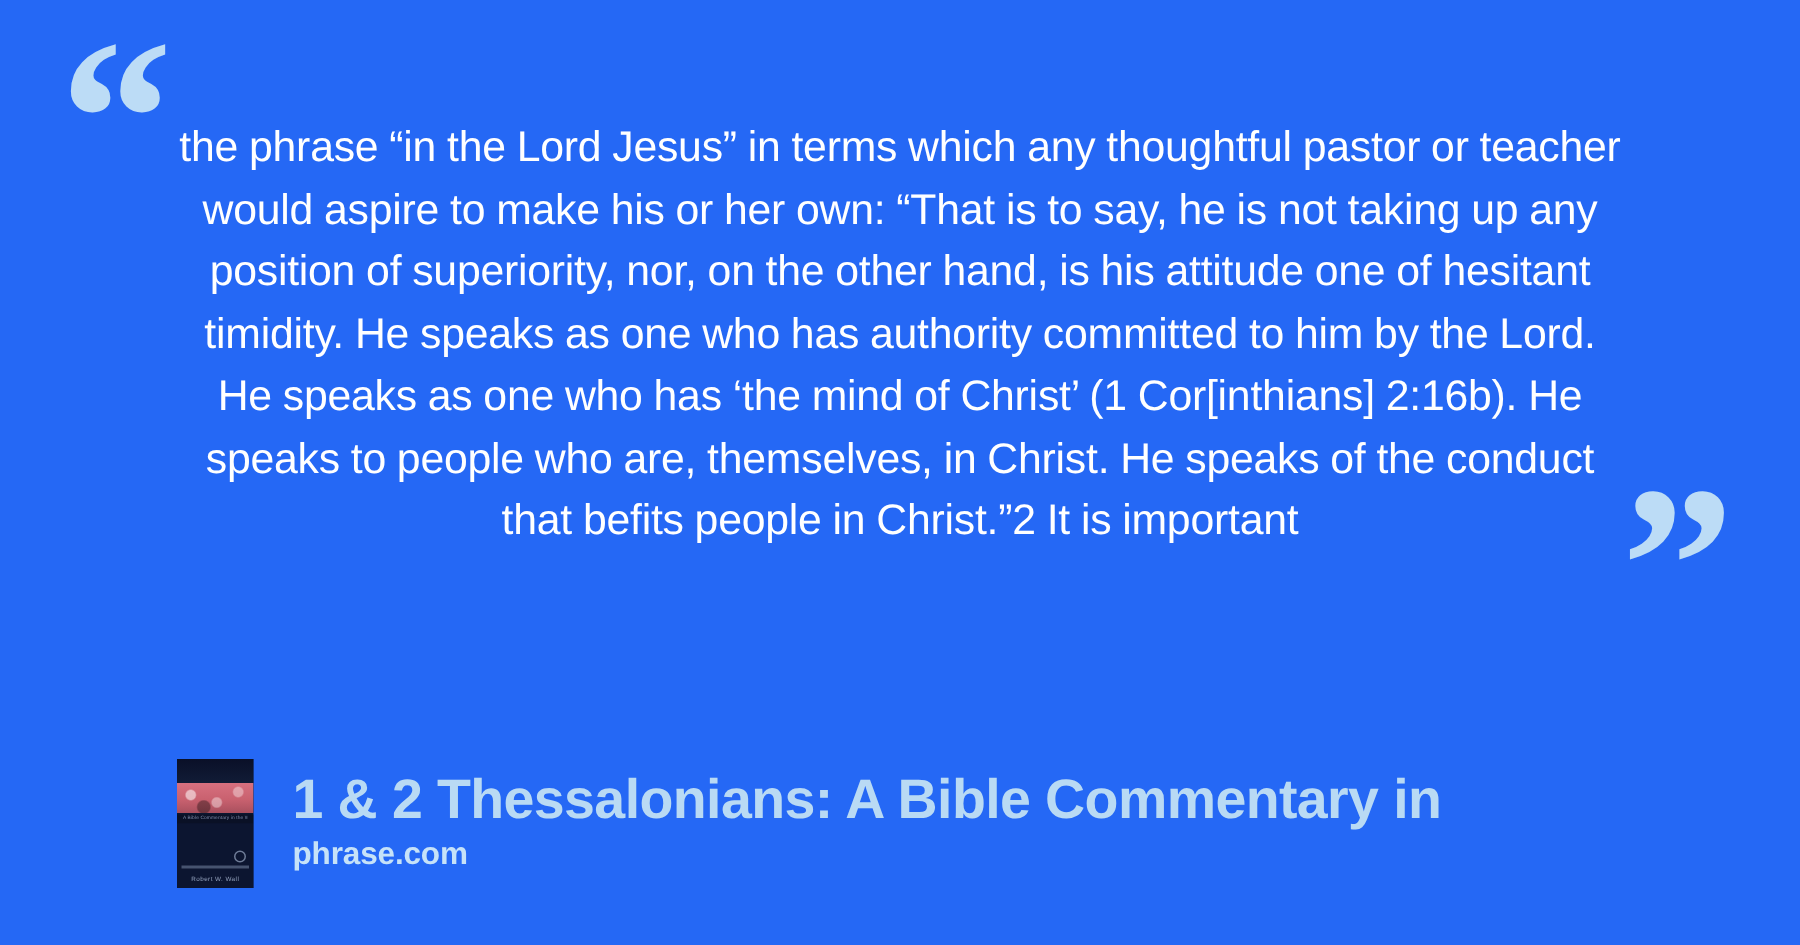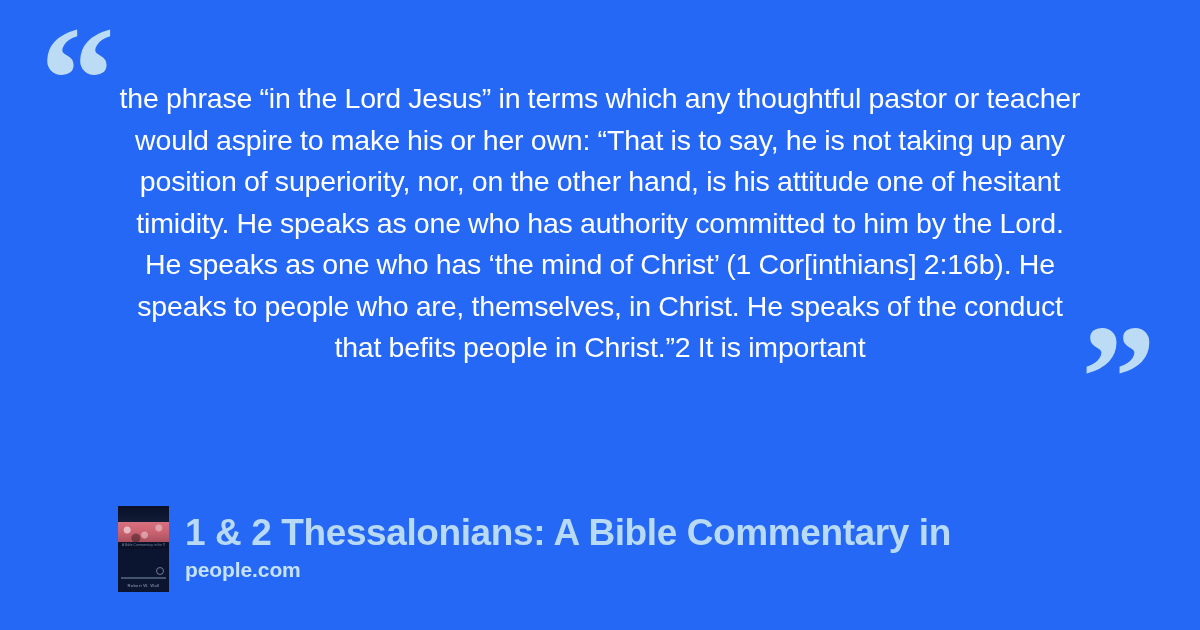--- a/index.html
+++ b/index.html
@@ -62,21 +62,21 @@
     word-spacing: -0.5px;
   }
 
   
   .footer {
     position: absolute;
     left: 118px;
     bottom: 38px;
     display: flex;
     align-items: flex-start;
-    gap: 16px;
+    gap: 26px;
   }
 
   .book-cover {
     position: relative;
     width: 51px;
     height: 86px;
     flex: 0 0 auto;
     background: #0c1630;
     overflow: hidden;
   }
@@ -198,18 +198,18 @@
       <div class="bc-rule"></div>
       <div class="bc-subtitle">A Bible Commentary in the Wesleyan Tradition</div>
       <div class="bc-body"></div>
       <div class="bc-logo"></div>
       <div class="bc-foot-rule"></div>
       <div class="bc-author">Robert W. Wall</div>
     </div>
 
     <div class="footer-text">
       <div class="book-title">1 &amp; 2 Thessalonians: A Bible Commentary in</div>
-      <div class="site-name">people.com</div>
+      <div class="site-name">phrase.com</div>
     </div>
 
   </div>
 
 </div>
 
 </body></html>

